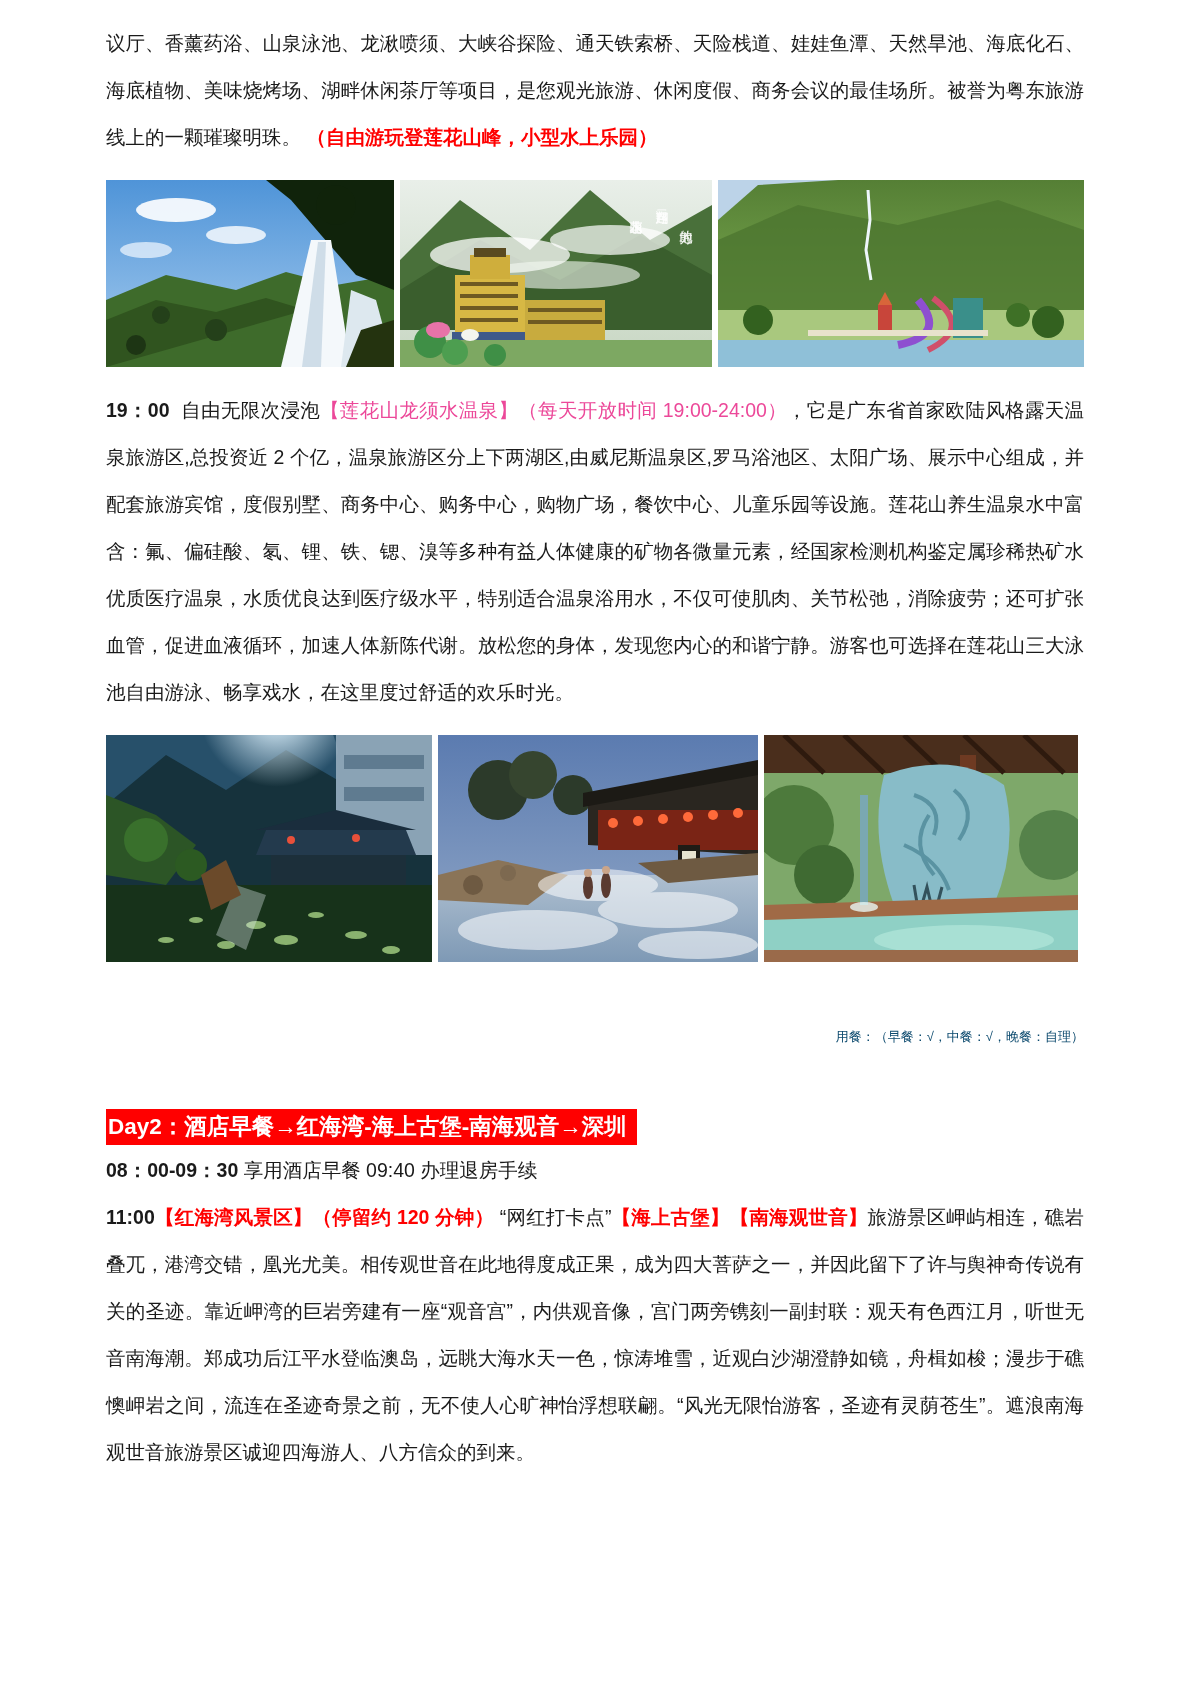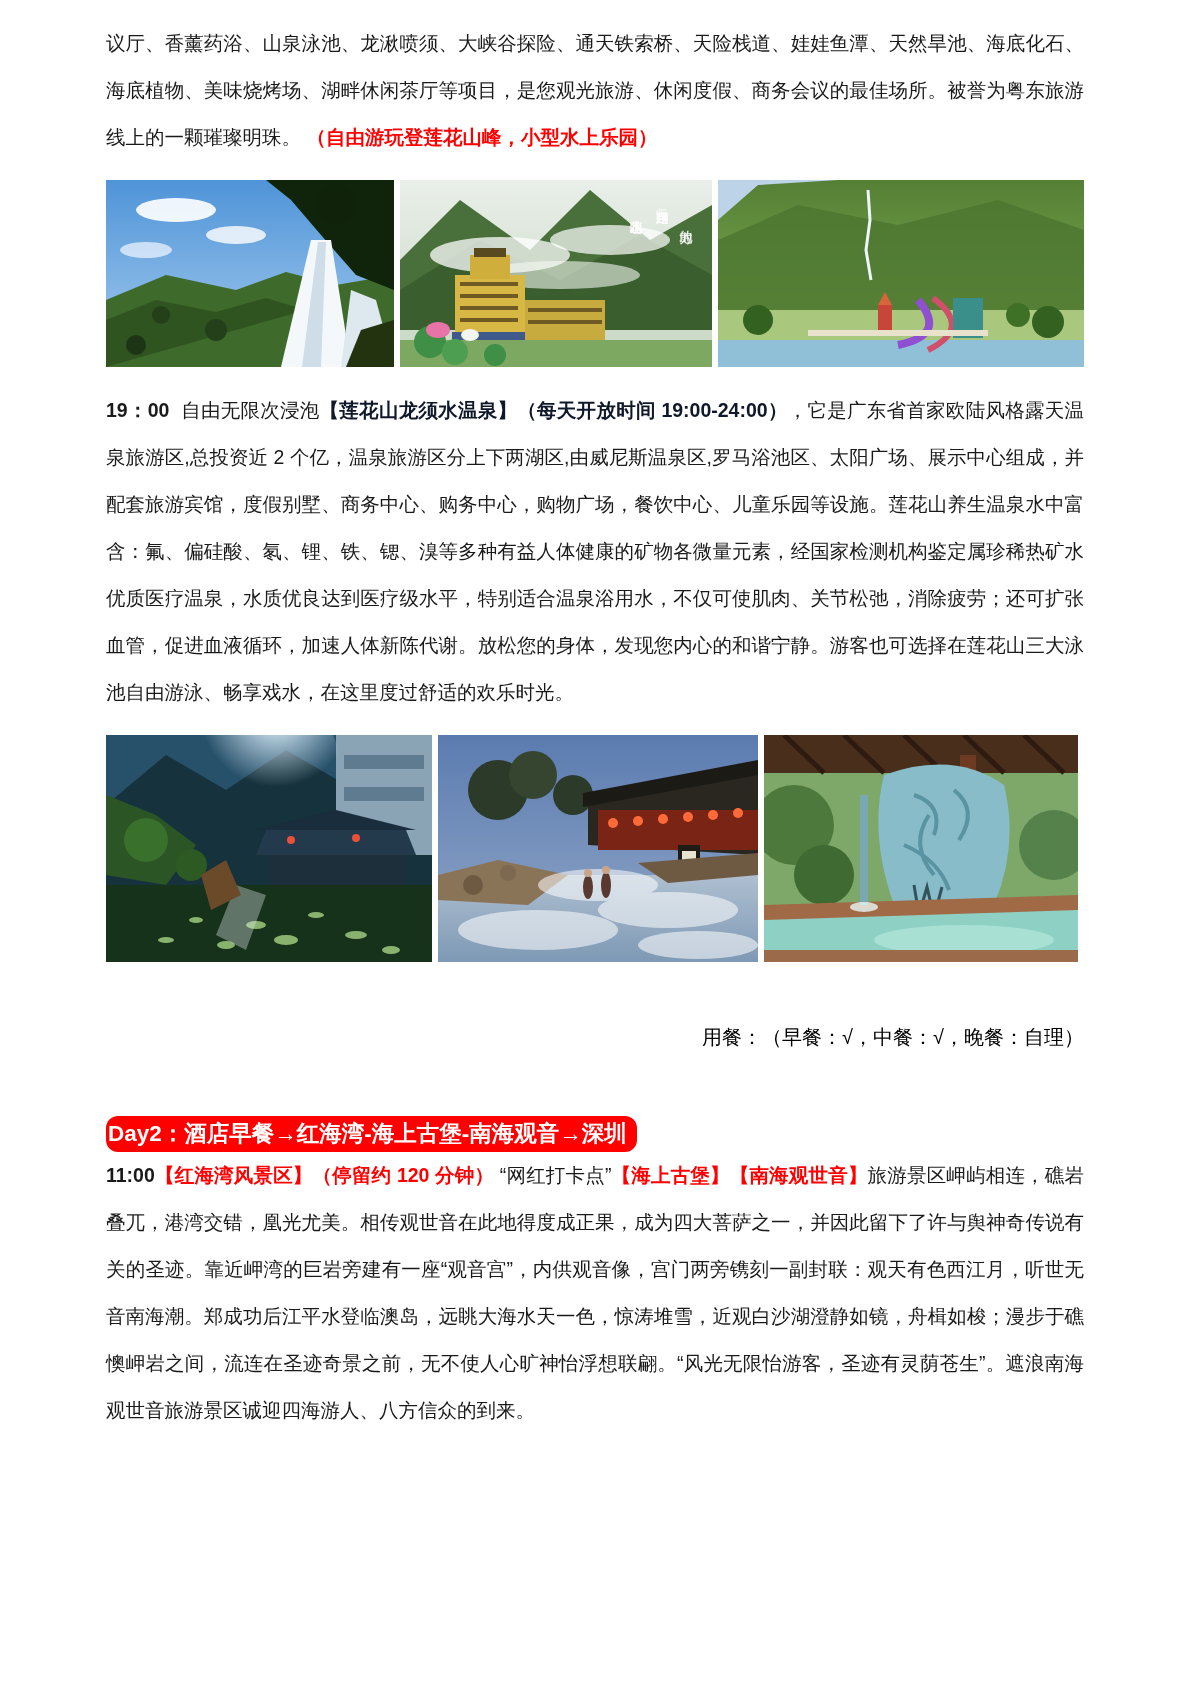--- a/index.html
+++ b/index.html
@@ -9,41 +9,41 @@
     color:#1a1a1a;
   }
   .page{width:978px;margin:0 auto;}
   .para{
     font-size:19.5px;line-height:47px;text-align:justify;
     color:#1a1a1a;word-break:break-all;
   }
   .b{font-weight:bold;}
   .red{color:#ff0000;font-weight:bold;}
   .blue{color:#0000ee;font-weight:bold;}
-  .orange{color:#0f172a;font-weight:bold;}
+  .orange{color:#ec4899;font-weight:normal;}
   .time{font-weight:bold;margin-right:6px;}
   .photo-row{display:flex;gap:6px;margin-top:5px;}
   .photo{overflow:hidden;background:#888;}
   .photo svg{display:block;width:100%;height:100%;}
   .row1 .photo{height:187px;}
   .row1 .p1{width:288px;}
   .row1 .p2{width:312px;}
   .row1 .p3{width:366px;}
   .row2{margin-top:8px;}
   .row2 .photo{height:227px;}
   .row2 .p4{width:326px;}
   .row2 .p5{width:320px;}
   .row2 .p6{width:314px;}
   .meals{
-    margin-top:62px;text-align:right;font-size:20px;
-    line-height:26px;color:#000000;
+    margin-top:62px;text-align:right;font-size:13px;
+    line-height:26px;color:#0c4a6e;
   }
   .day2-banner{
     margin-top:46px;display:inline-block;background:#ff0000;color:#ffffff;
-    font-size:22.5px;font-weight:bold;line-height:36px;padding:0 10px 0 2px;border-radius:12px;
+    font-size:22.5px;font-weight:bold;line-height:36px;padding:0 10px 0 2px;
   }
   .mt6{margin-top:6px;}
 </style>
 </head>
 <body>
 
 <div class="page">
 
   <p class="para"><span>议厅、香薰药浴、山泉泳池、龙湫喷须、大峡谷探险、通天铁索桥、天险栈道、娃娃鱼潭、天然旱池、海底化石、海底植物、美味烧烤场、湖畔休闲茶厅等项目，是您观光旅游、休闲度假、商务会议的最佳场所。被誉为粤东旅游线上的一颗璀璨明珠。</span> <span class="red">（自由游玩登莲花山峰，小型水上乐园）</span></p>
 
@@ -262,16 +262,17 @@
         <rect x="96" y="60" width="8" height="110" fill="#7aa8b2"></rect>
         <ellipse cx="100" cy="172" rx="14" ry="5" fill="#e8f6f2" opacity="0.8"></ellipse>
       </svg>
     </div>
   </div>
 
   <p class="meals">用餐：（早餐：√，中餐：√，晚餐：自理）</p>
 
   <div><span class="day2-banner">Day2：酒店早餐→红海湾-海上古堡-南海观音→深圳</span></div>
 
+  <p class="para" style="margin:2px 0 0 0;"><span class="b">08：00-09：30</span> <span>享用酒店早餐 09:40 办理退房手续</span></p>
 
   <p class="para" style="margin-top:0;"><span class="b">11:00</span><span class="red">【红海湾风景区】（停留约 120 分钟）</span> <span>“网红打卡点”</span><span class="red">【海上古堡】【南海观世音】</span><span>旅游景区岬屿相连，礁岩叠兀，港湾交错，凰光尤美。相传观世音在此地得度成正果，成为四大菩萨之一，并因此留下了许与舆神奇传说有关的圣迹。靠近岬湾的巨岩旁建有一座“观音宫”，内供观音像，宫门两旁镌刻一副封联：观天有色西江月，听世无音南海潮。郑成功后江平水登临澳岛，远眺大海水天一色，惊涛堆雪，近观白沙湖澄静如镜，舟楫如梭；漫步于礁懊岬岩之间，流连在圣迹奇景之前，无不使人心旷神怡浮想联翩。“风光无限怡游客，圣迹有灵荫苍生”。遮浪南海观世音旅游景区诚迎四海游人、八方信众的到来。</span></p>
 
 </div>
 
 </body></html>

